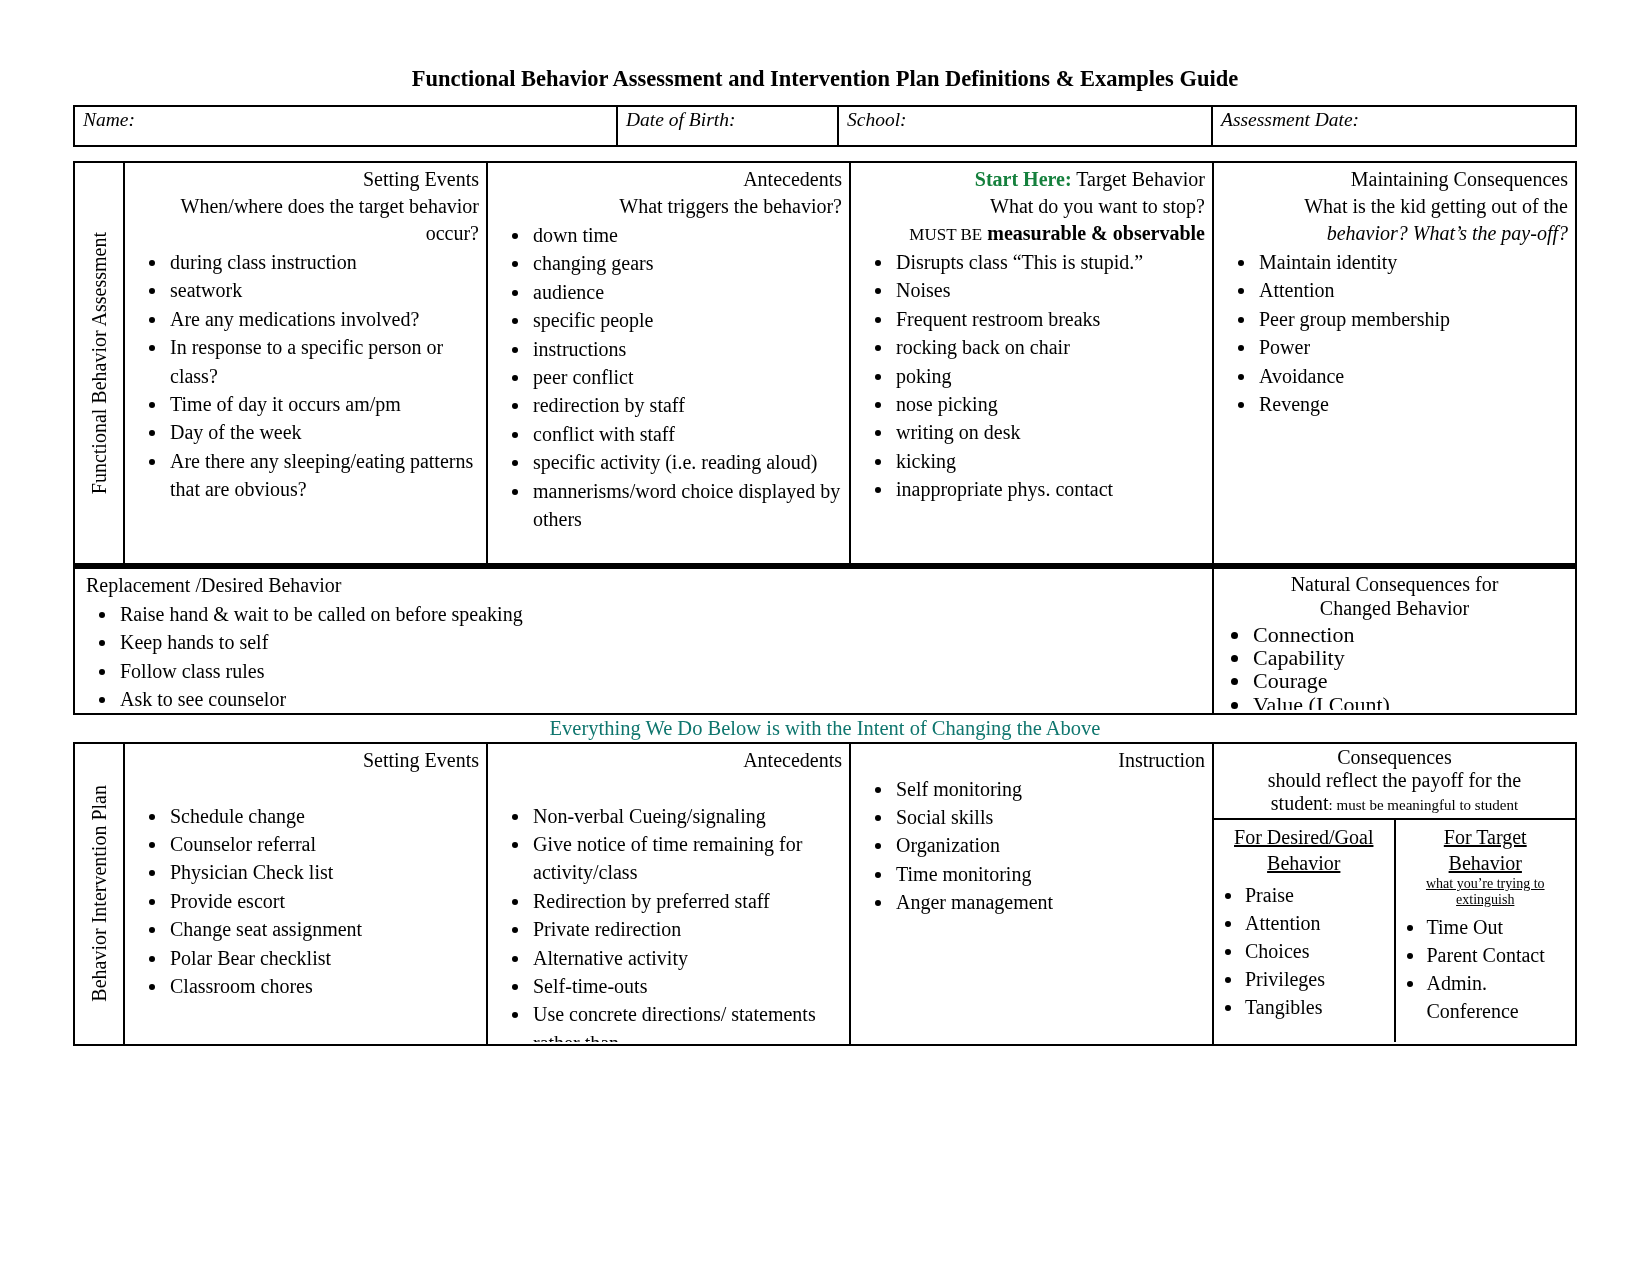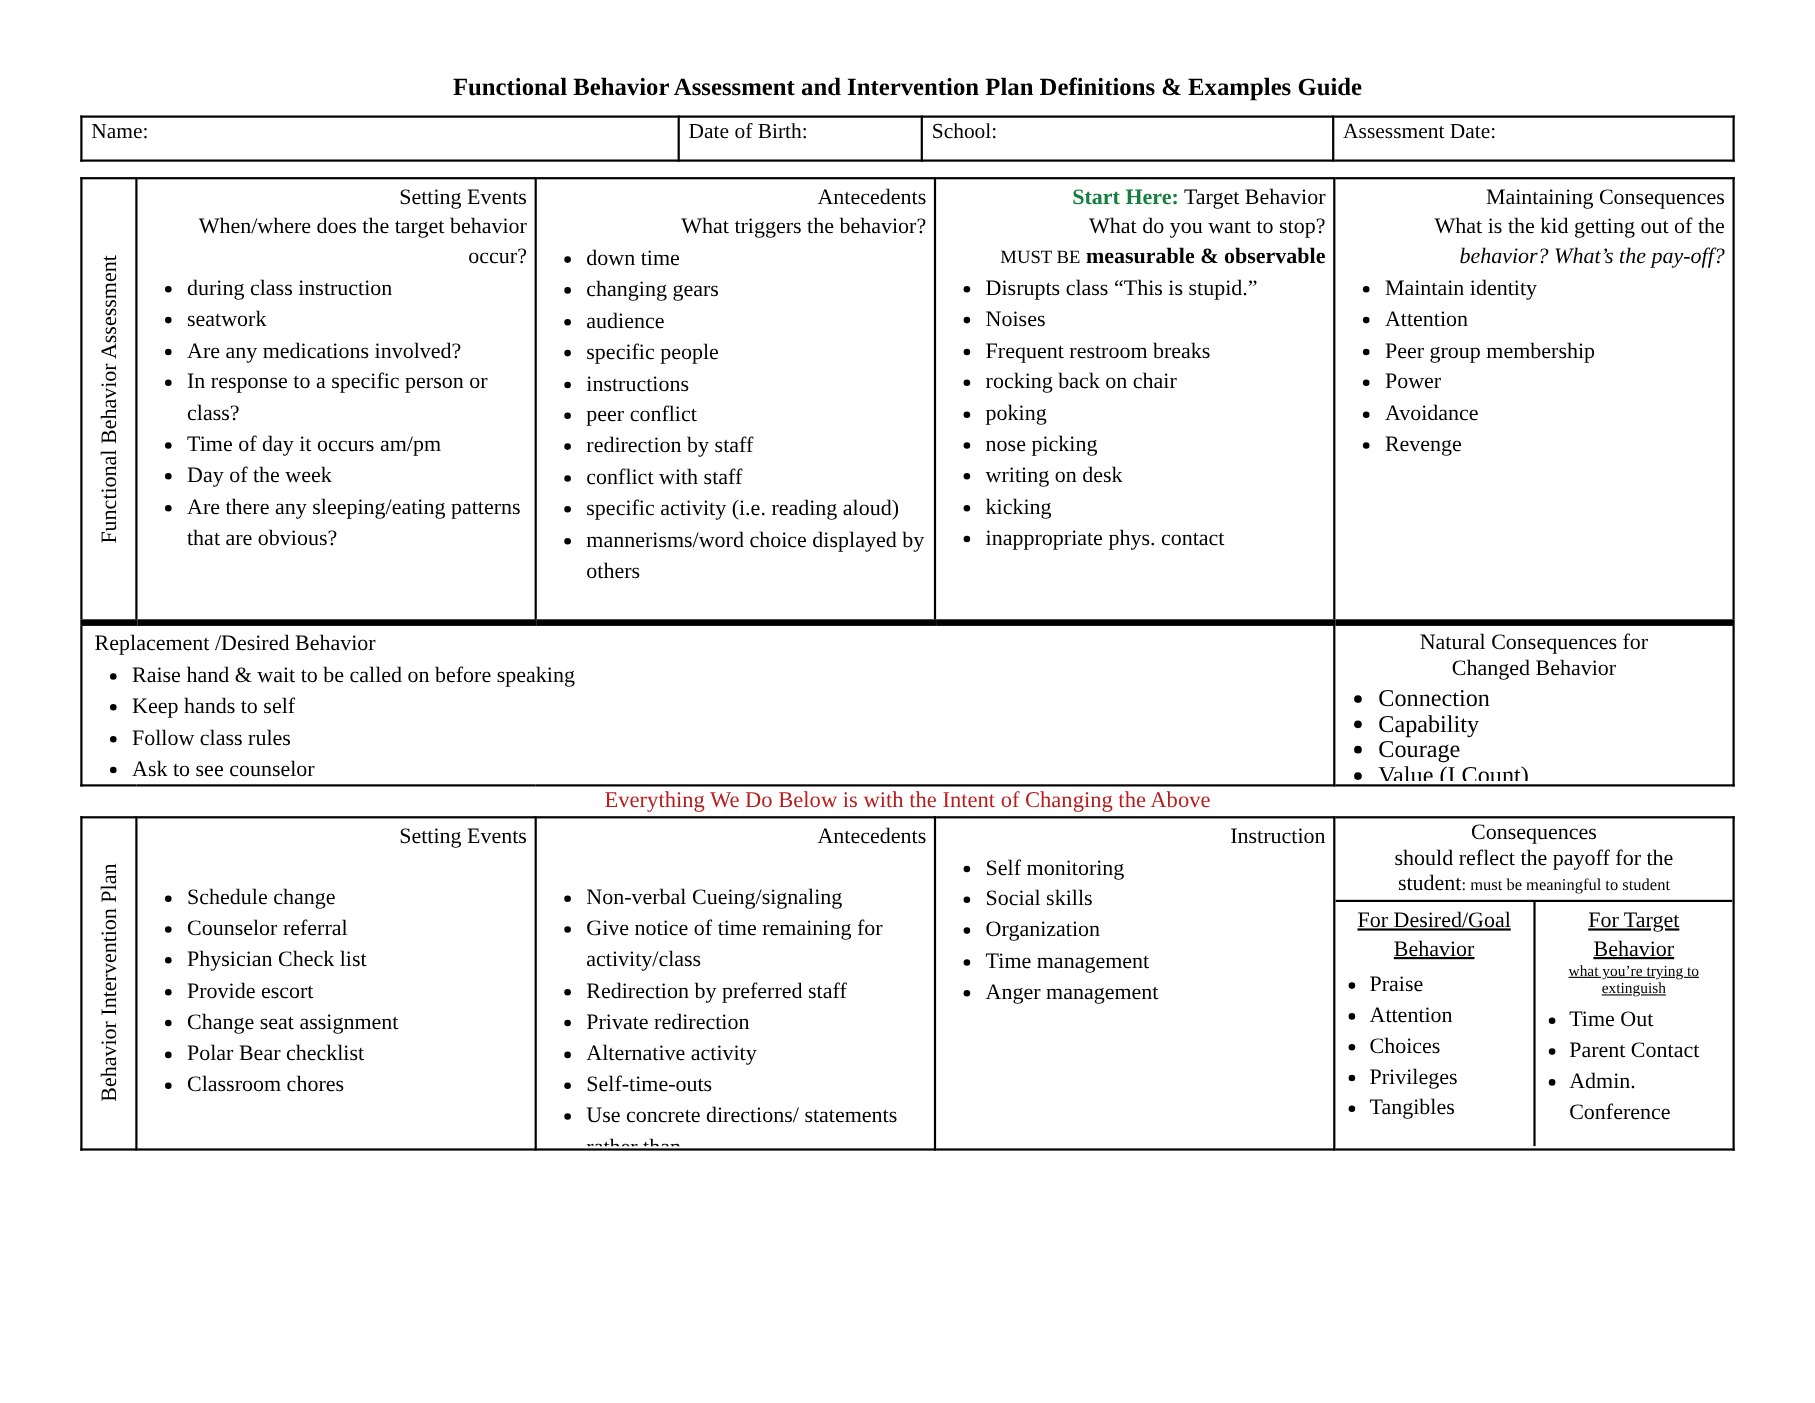--- a/index.html
+++ b/index.html
@@ -18,21 +18,21 @@
     font-weight: bold;
     text-align: center;
     margin: 0 0 13px 0;
   }
 
   table { width: 100%; border-collapse: collapse; table-layout: fixed; }
   td { border: 2px solid #000; vertical-align: top; padding: 2px 8px; }
 
   
   .header-table td { font-size: 19.5px; }
-  .header-table .row1 td { height: 40px; }
+  .header-table .row1 td { height: 40px; font-style: italic; }
   .header-table .team-cell { height: 48px; }
 
   .gap { height: 14px; }
 
   
   .main-table td { padding: 3px 7px; }
   .vcell { padding: 0; text-align: center; vertical-align: middle; }
   .vlabel {
     writing-mode: vertical-rl;
     transform: rotate(180deg);
@@ -54,21 +54,21 @@
 
   
   .rep-row td { height: 146px; }
   .rowclip { height: 138px; overflow: hidden; }
   .rep-title { line-height: 1.35; padding-left: 4px; }
   .nc-title { text-align: center; line-height: 1.22; max-width: 262px; margin: 0 auto; }
   ul.nclist { margin: 2px 0 0 0; padding-left: 30px; }
   ul.nclist li { font-size: 22px; line-height: 1.06; padding-left: 2px; }
 
   .red-note {
-    color: #b91c1c;
+    color: #0f766e;
     text-align: center;
     font-size: 20.5px;
     line-height: 1.1;
     margin: 2px 0 2px 0;
   }
 
   
   .bip-row td { height: 302px; padding: 0; }
   .clip { height: 298px; overflow: hidden; padding: 3px 7px; }
   .clip.nopad { padding: 0; }
@@ -287,21 +287,21 @@
               </ul>
           </div>
         </td>
         <td>
           <div class="clip">
             <div class="colhead">Instruction</div>
             <ul class="blist">
                 <li>Self monitoring</li>
                 <li>Social skills</li>
                 <li>Organization</li>
-                <li>Time management</li>
+                <li>Time monitoring</li>
                 <li>Anger management</li>
               </ul>
           </div>
         </td>
         <td>
           <div class="clip nopad cons">
             <div class="cons-head">
               <div>Consequences</div>
               <div>should reflect the payoff for the</div>
               <div>

